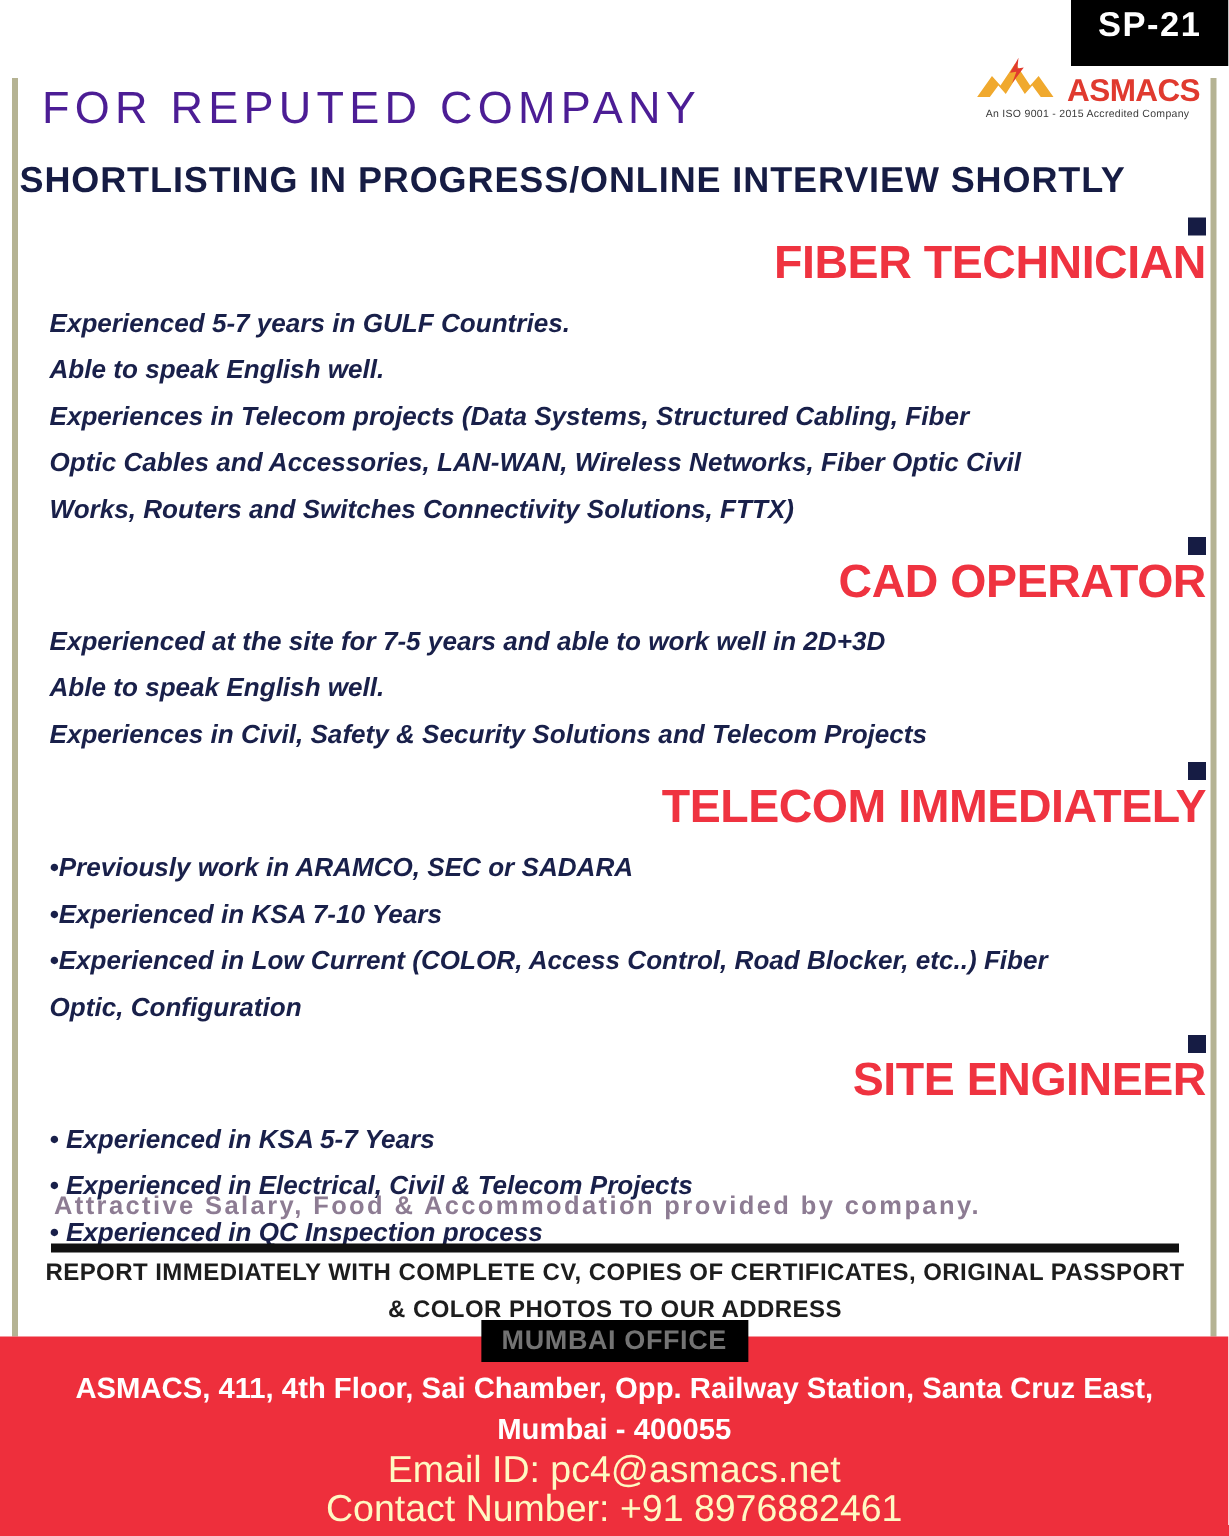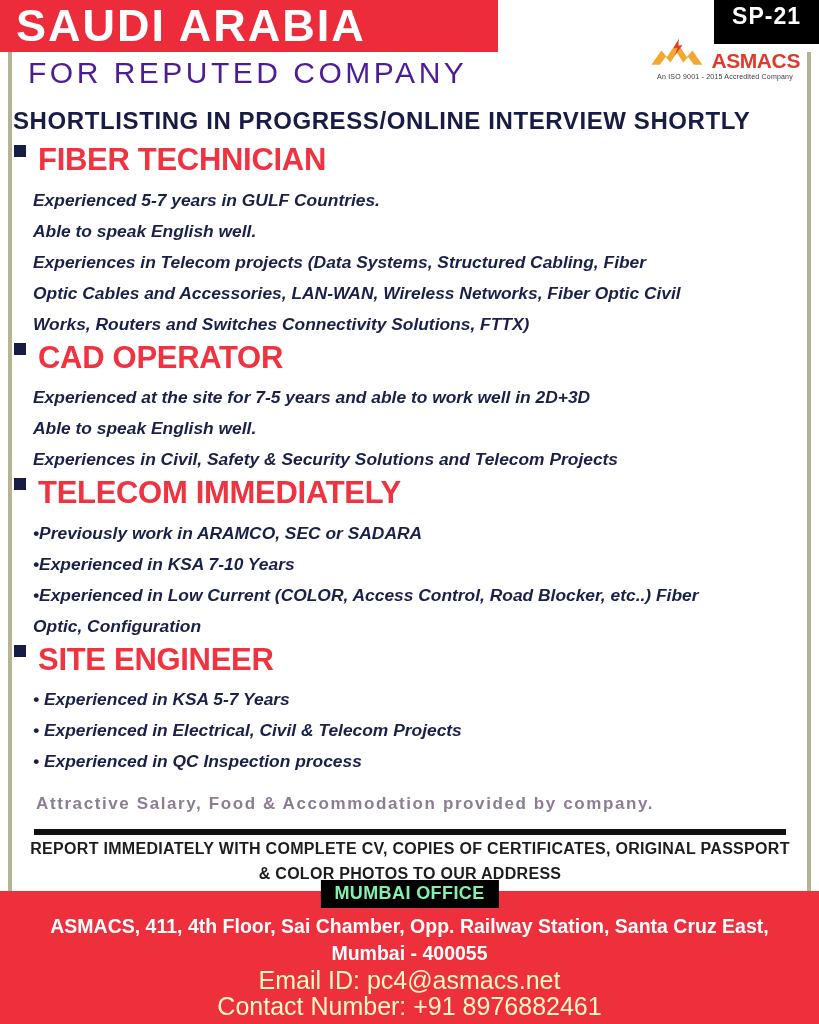--- a/index.html
+++ b/index.html
@@ -100,22 +100,23 @@
 
   
   .jobs {
     position: absolute;
     left: 14px; top: 142px;
     width: 790px;
   }
   .job { margin-bottom: 0; }
   .job-title-row {
     display: flex;
-    align-items: flex-start;
-    gap: 12px;
+    align-items: flex-end;
+    gap: 0;
+    flex-direction: column;
   }
   .sq {
     width: 12px; height: 12px;
     background: #161c44;
     flex: 0 0 auto;
     margin-top: 3px;
   }
   .job-title {
     color: #ef3340;
     font-size: 31px;
@@ -172,21 +173,21 @@
     left: 0; top: 891px;
     width: 819px; height: 133px;
     background: #ee2f3c;
   }
   .office-badge {
     position: absolute;
     left: 50%;
     transform: translateX(-50%);
     top: -11px;
     background: #000000;
-    color: #86efac;
+    color: #737373;
     font-size: 18px;
     font-weight: bold;
     letter-spacing: 0.4px;
     padding: 3px 14px 4px 14px;
     white-space: nowrap;
   }
   .address {
     position: absolute;
     left: 20px; top: 22px;
     width: 779px;
@@ -208,23 +209,20 @@
   }
 </style>
 </head>
 <body>
 
 <div class="poster">
 
   <div class="rail rail-left"></div>
   <div class="rail rail-right"></div>
 
-  <div class="header-band">
-    <div class="country">SAUDI ARABIA</div>
-  </div>
 
   <div class="sp-badge">SP-21</div>
 
   <div class="logo-wrap">
     <div class="logo-mark">
       <svg width="84" height="40" viewBox="0 0 84 40">
         <path d="M2 38 L16 18 L24 27 L38 6 L52 27 L60 18 L74 38 L62 38 L54 27 L47 35 L38 21 L29 35 L22 27 L14 38 Z" fill="#f0a92e"></path>
         <path d="M41 1 L33 15 L39 14 L35 25 L46 10 L40 11 Z" fill="#e23b2e"></path>
       </svg>
       <span style="color:#e03a2f;font-size:21px;font-weight:bold;letter-spacing:-0.4px;line-height:1;margin-bottom:1px;">ASMACS</span>

